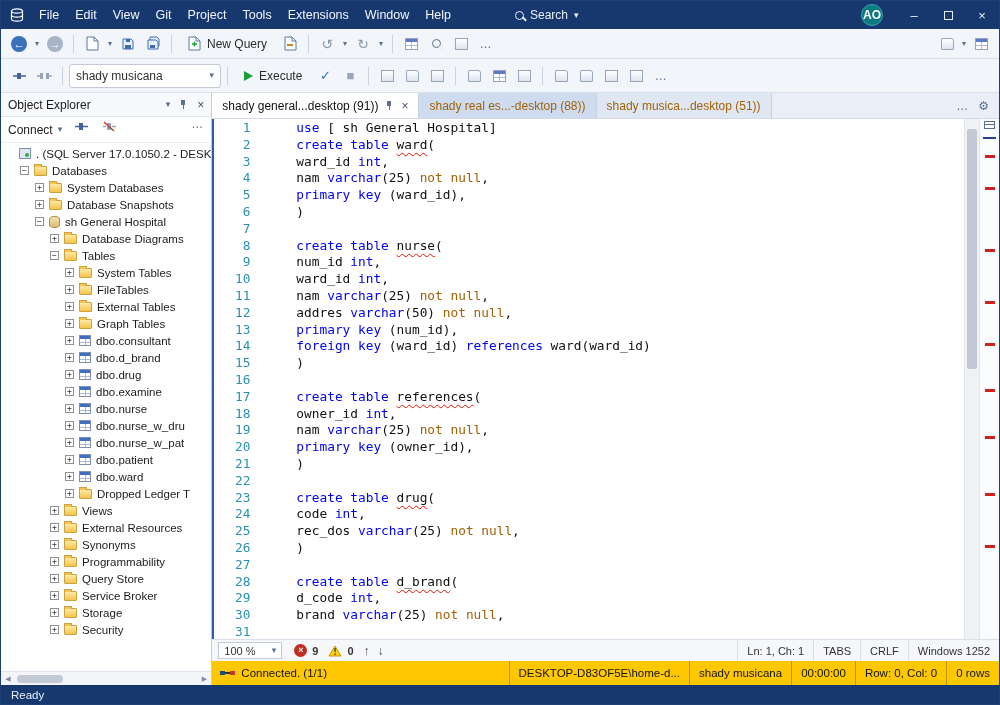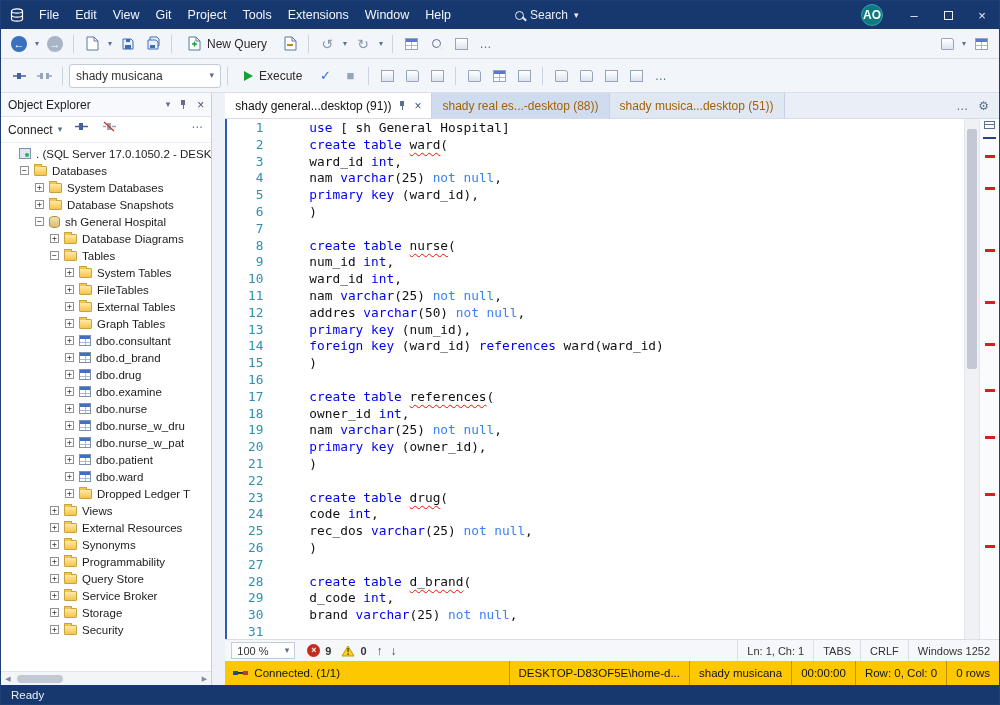--- a/index.html
+++ b/index.html
@@ -37,21 +37,21 @@
   .play{width:0;height:0;border-left:9px solid #18a035;border-top:5px solid transparent;border-bottom:5px solid transparent;display:inline-block;}
   .combo{display:flex;align-items:center;justify-content:space-between;width:152px;height:24px;background:#fff;border:1px solid #c3cbd8;border-radius:3px;padding:0 6px;color:#333;}
   .combo .chev{color:#5a6f92;}
   .gico{width:13px;height:12px;border:1px solid #97a4ba;background:linear-gradient(#ffffff,#dde4ef);display:inline-block;}
   .gico.grid{background:linear-gradient(#5b79c4 0 3px,transparent 3px),linear-gradient(to right,transparent 5px,#aab8d0 5px 6px,transparent 6px),linear-gradient(transparent 6px,#aab8d0 6px 7px,transparent 7px),#fff;}
   .gico.page{border-radius:1px 3px 1px 1px;}
   .t1-right{margin-left:auto;display:flex;align-items:center;}
   .overflow{font-size:12px;color:#5a6f92;letter-spacing:1px;}
 
   
-  .main{flex:1;display:flex;min-height:0;gap:13px;}
+  .main{flex:1;display:flex;min-height:0;}
 
   
   .oe{flex:0 0 186px;background:#fff;border-right:1px solid #c6cedd;display:flex;flex-direction:column;min-height:0;}
   .oe-title{flex:0 0 24px;display:flex;align-items:center;gap:8px;padding:0 7px;background:#f7f9fc;border-bottom:1px solid #e0e4ee;font-size:12px;color:#1b1b1b;}
   .oe-title .right-ics{margin-left:auto;display:flex;align-items:center;gap:9px;color:#5a6f92;}
   .pinshape{position:relative;width:9px;height:10px;display:inline-block;}
   .pinshape::before{content:"";position:absolute;left:2px;top:0;width:4px;height:5px;background:#5a6f92;}
   .pinshape::after{content:"";position:absolute;left:3.5px;top:5px;width:1px;height:4px;background:#5a6f92;}
   .oe-x{font-size:12px;color:#44536f;}
   .oe-toolbar{flex:0 0 26px;display:flex;gap:10px;padding:0 7px;border-bottom:1px solid #eceff5;color:#1b1b1b;}
@@ -83,21 +83,21 @@
   .tab-close{font-size:12px;color:#44536f;}
   .tabbar-right{margin-left:auto;display:flex;align-items:center;gap:10px;padding:0 10px;color:#5a6f92;font-size:12px;}
 
   .editor{flex:1;display:flex;background:#fff;border-left:2px solid #2d5ca8;min-height:0;position:relative;}
   .gutter{flex:0 0 44px;text-align:right;padding:1px 8px 0 0;font:12.8px/16.8px "DejaVu Sans Mono",monospace;color:#2b91af;}
   .selmargin{flex:0 0 38px;}
   .code{flex:1;padding-top:1px;font:12.8px/16.8px "DejaVu Sans Mono",monospace;color:#111;overflow:hidden;}
   .cl{white-space:pre;min-height:16.8px;}
   .tk-k{color:#0000f0;}
   .tk-t{color:#111;}
-  .tk-g{color:#3b82f6;}
+  .tk-g{color:#a16207;}
   .tk-e{color:#111;text-decoration:underline;text-decoration-style:wavy;text-decoration-color:#e51400;text-decoration-thickness:1px;text-underline-offset:3px;}
   .vscroll{flex:0 0 15px;background:#f0f1f4;border-left:1px solid #e2e5ec;position:relative;}
   .vthumb{position:absolute;left:2px;right:2px;top:2%;height:46%;background:#c2c8d4;border-radius:2px;}
   .annot{flex:0 0 20px;background:#fafbfd;border-left:1px solid #e2e5ec;position:relative;}
   .splitbox{position:absolute;top:2px;left:4px;width:11px;height:8px;border:1px solid #5a6f92;background:#fff;}
   .splitbox::after{content:"";position:absolute;left:0;right:0;top:2px;border-top:1px solid #5a6f92;}
   .caret-mark{position:absolute;top:3.5%;left:3px;width:13px;height:2px;background:#27408b;}
   .err-mark{position:absolute;left:5px;width:10px;height:3px;background:#d21f1f;}
 
   

